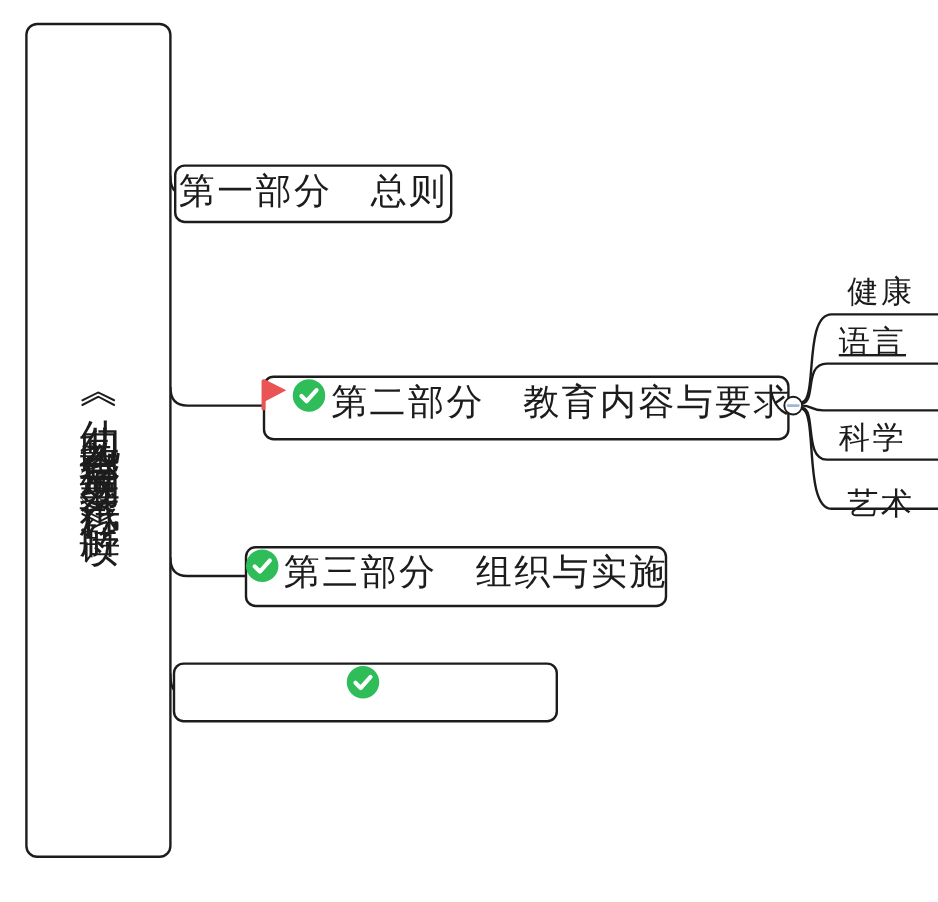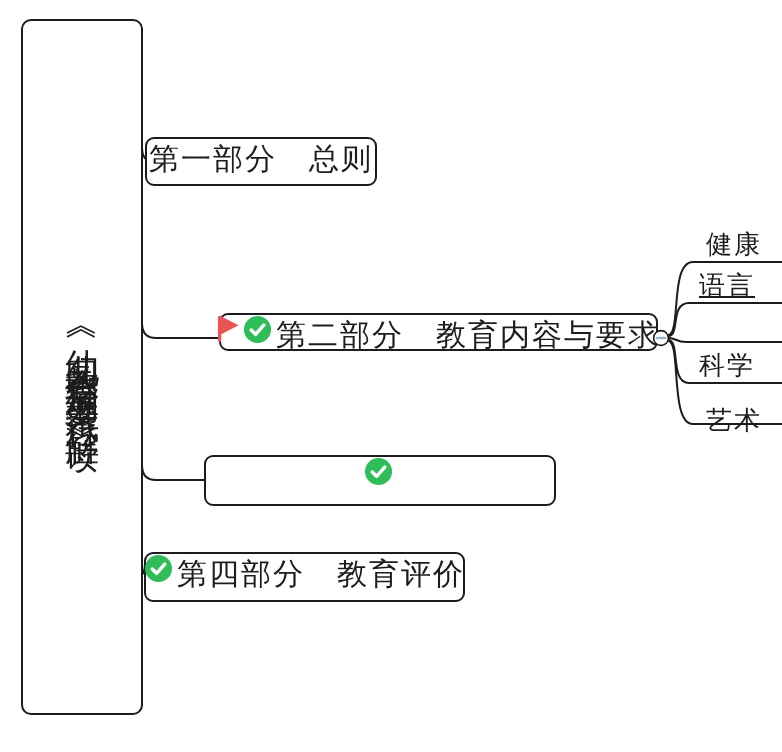--- a/index.html
+++ b/index.html
@@ -52,21 +52,21 @@
   </svg>
 
   <div class="root-node" style="left:21px;top:19px;width:122px;height:696px;">
     <div class="root-label">《幼儿园教育指导纲要（试行）》解读</div>
   </div>
 
   <div class="node" style="left:145px;top:137px;width:232px;height:49px;">
     <span>第一部分　总则</span>
   </div>
 
-  <div class="node" style="left:219px;top:313px;width:439px;height:38px;">
+  <div class="node" style="left:219px;top:313px;width:439px;height:54px;">
     <span class="marker flag-marker">
       <svg width="23" height="29" viewBox="0 0 24 30">
         <g fill="#ea5455">
           <rect x="1" y="1" width="3.4" height="27" rx="1.5"></rect>
           <polygon points="3.5,1 22.5,10.5 3.5,20.5"></polygon>
         </g>
       </svg>
     </span>
     <span class="marker check-marker">
       <svg width="29" height="29" viewBox="0 0 30 30">
@@ -97,25 +97,25 @@
     <span>艺术</span>
   </div>
 
   <div class="node" style="left:204px;top:455px;width:352px;height:51px;">
     <span class="marker check-marker">
       <svg width="29" height="29" viewBox="0 0 30 30">
         <circle cx="15" cy="15" r="14" fill="#2ebd59"></circle>
         <polyline points="8.5,15.5 13,20 21.5,10.5" fill="none" stroke-width="3.6" stroke-linecap="round" stroke-linejoin="round" stroke="#ffffff"></polyline>
       </svg>
     </span>
+    <span>第三部分　组织与实施</span>
   </div>
 
   <div class="node" style="left:144px;top:552px;width:321px;height:50px;">
     <span class="marker check-marker">
       <svg width="29" height="29" viewBox="0 0 30 30">
         <circle cx="15" cy="15" r="14" fill="#2ebd59"></circle>
         <polyline points="8.5,15.5 13,20 21.5,10.5" fill="none" stroke-width="3.6" stroke-linecap="round" stroke-linejoin="round" stroke="#ffffff"></polyline>
       </svg>
     </span>
-    <span>第四部分　教育评价</span>
   </div>
 
 </div>
 
 </body></html>

